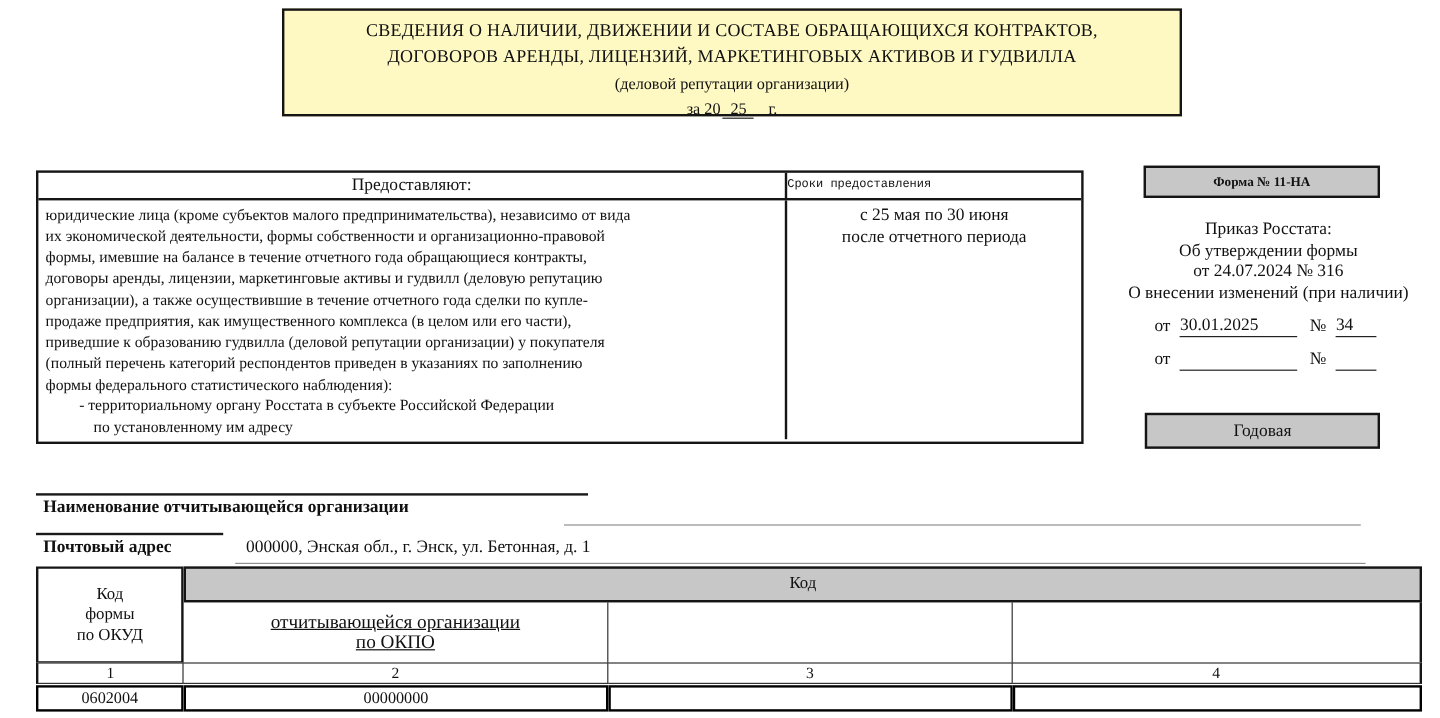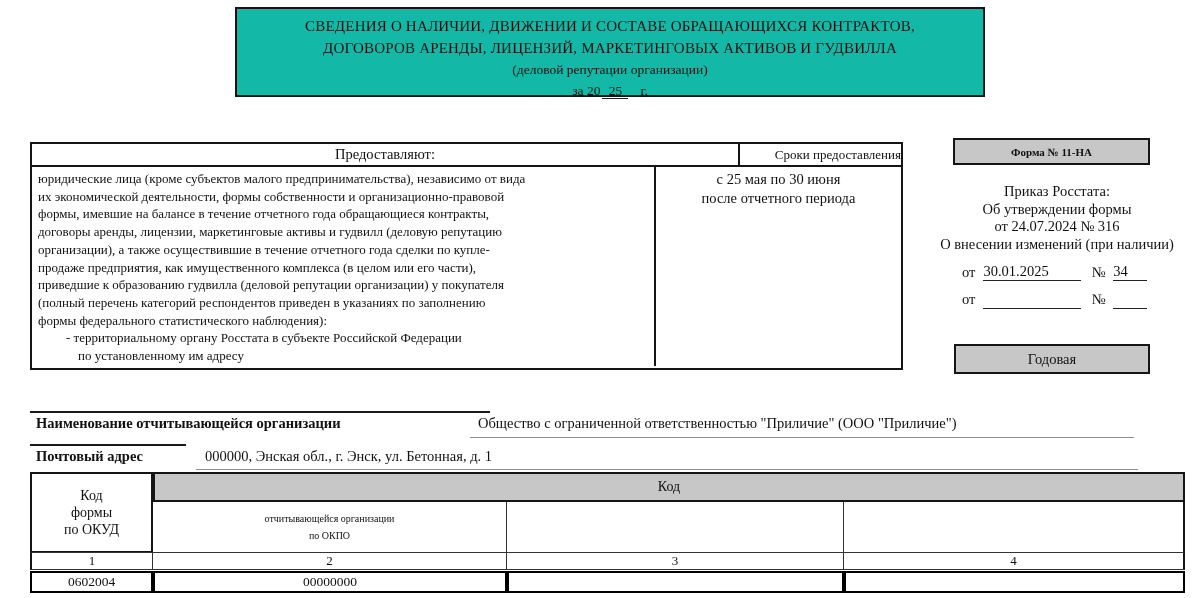--- a/index.html
+++ b/index.html
@@ -4,38 +4,38 @@
 <style>
   html,body { margin:0; padding:0; background:#ffffff; }
   * { box-sizing:border-box; }
   #page {
     position:relative; width:1200px; height:598px; background:#ffffff;
     font-family:"Liberation Serif", serif; color:#111; overflow:hidden;
   }
   
   .title-box {
     position:absolute; left:235px; top:7px; width:750px; height:90px;
-    background:#14b8a6; border:2.5px solid #151515; text-align:center;
+    background:#fef9c3; border:2.5px solid #151515; text-align:center;
     padding-top:7px;
   }
   .title-main { font-size:15px; line-height:21.5px; letter-spacing:.2px; }
   .title-sub  { font-size:13.5px; line-height:19px; margin-top:1px; }
   .title-year { font-size:13.5px; line-height:20px; margin-top:2px; }
   .year-slot {
     display:inline-block; min-width:26px; border-bottom:1.5px solid #222;
     text-align:center; margin:0 12px 0 2px; line-height:15px;
   }
   
   .prov-table {
     position:absolute; left:30px; top:142px; width:873px; height:228px;
     border:2px solid #151515;
   }
   .prov-head { display:flex; height:23px; border-bottom:2px solid #151515; }
-  .ph-left  { width:708px; border-right:2px solid #151515; text-align:center; font-size:14.5px; line-height:21px; }
-  .ph-right { flex:1; text-align:right; font-size:13px; line-height:21px; }
+  .ph-left  { width:624px; border-right:2px solid #151515; text-align:center; font-size:14.5px; line-height:21px; }
+  .ph-right { flex:1; text-align:left; font-size:10px; line-height:21px;font-family:Liberation Mono, monospace; }
   .prov-body { display:flex; height:199px; }
   .pb-left  { width:624px; border-right:2px solid #151515; padding:3px 6px 0 6px; font-size:13px; line-height:17.7px; }
   .pb-right { flex:1; text-align:center; padding-top:3px; font-size:14.5px; line-height:19px; }
   .indent1 { padding-left:28px; }
   .indent2 { padding-left:40px; }
   
   .form-no-box {
     position:absolute; left:953px; top:138px; width:197px; height:27px;
     background:#c7c7c7; border:2.5px solid #151515; font-weight:bold;
     font-size:11px; display:flex; align-items:center; justify-content:center;
@@ -68,21 +68,21 @@
     font-size:14px; line-height:17px; text-align:center;
   }
   .ct-gray {
     position:absolute; left:123px; top:0; width:1032px; height:30px;
     background:#c7c7c7; border:2px solid #151515;
     display:flex; align-items:center; justify-content:center; font-size:14px;
   }
   .ct-sub {
     position:absolute; top:30px; height:50px; border-right:1px solid #333;
     display:flex; flex-direction:column; align-items:center; justify-content:center;
-    font-size:10px; line-height:17px; text-align:center;
+    font-size:16px; line-height:17px; text-align:center;text-decoration:underline;
   }
   .ct-sub2 { left:123px; width:354px; }
   .ct-sub3 { left:477px; width:337px; }
   .ct-sub4 { left:814px; width:341px; border-right:2px solid #151515; }
   .ct-idx {
     position:absolute; top:80px; height:18px; border-top:1px solid #333;
     border-bottom:1px solid #333; border-right:1px solid #333;
     text-align:center; font-size:13px; line-height:16px;
   }
   .ct-idx1 { left:0; width:123px; border-left:2px solid #151515; }
@@ -160,21 +160,20 @@
       <span class="fr-line fr-narrow"></span>
     </div>
   </div>
 
   <div class="period-box">
     <span>Годовая</span>
   </div>
 
   <div class="abs rule-dark" style="left:30px; top:411px; width:460px;"></div>
   <div class="abs org-label" style="left:36px; top:415px;">Наименование отчитывающейся организации</div>
-  <div class="abs org-value" style="left:478px; top:415px;">Общество с ограниченной ответственностью "Приличие" (ООО "Приличие")</div>
   <div class="abs rule-gray" style="left:470px; top:437px; width:664px;"></div>
 
   <div class="abs rule-dark" style="left:30px; top:444px; width:156px;"></div>
   <div class="abs org-label" style="left:36px; top:448px;">Почтовый адрес</div>
   <div class="abs org-value" style="left:205px; top:448px;">000000, Энская обл., г. Энск, ул. Бетонная, д. 1</div>
   <div class="abs rule-gray" style="left:196px; top:469px; width:942px;"></div>
 
   <div class="code-table">
     <div class="ct-col1">
       <div>Код</div>

